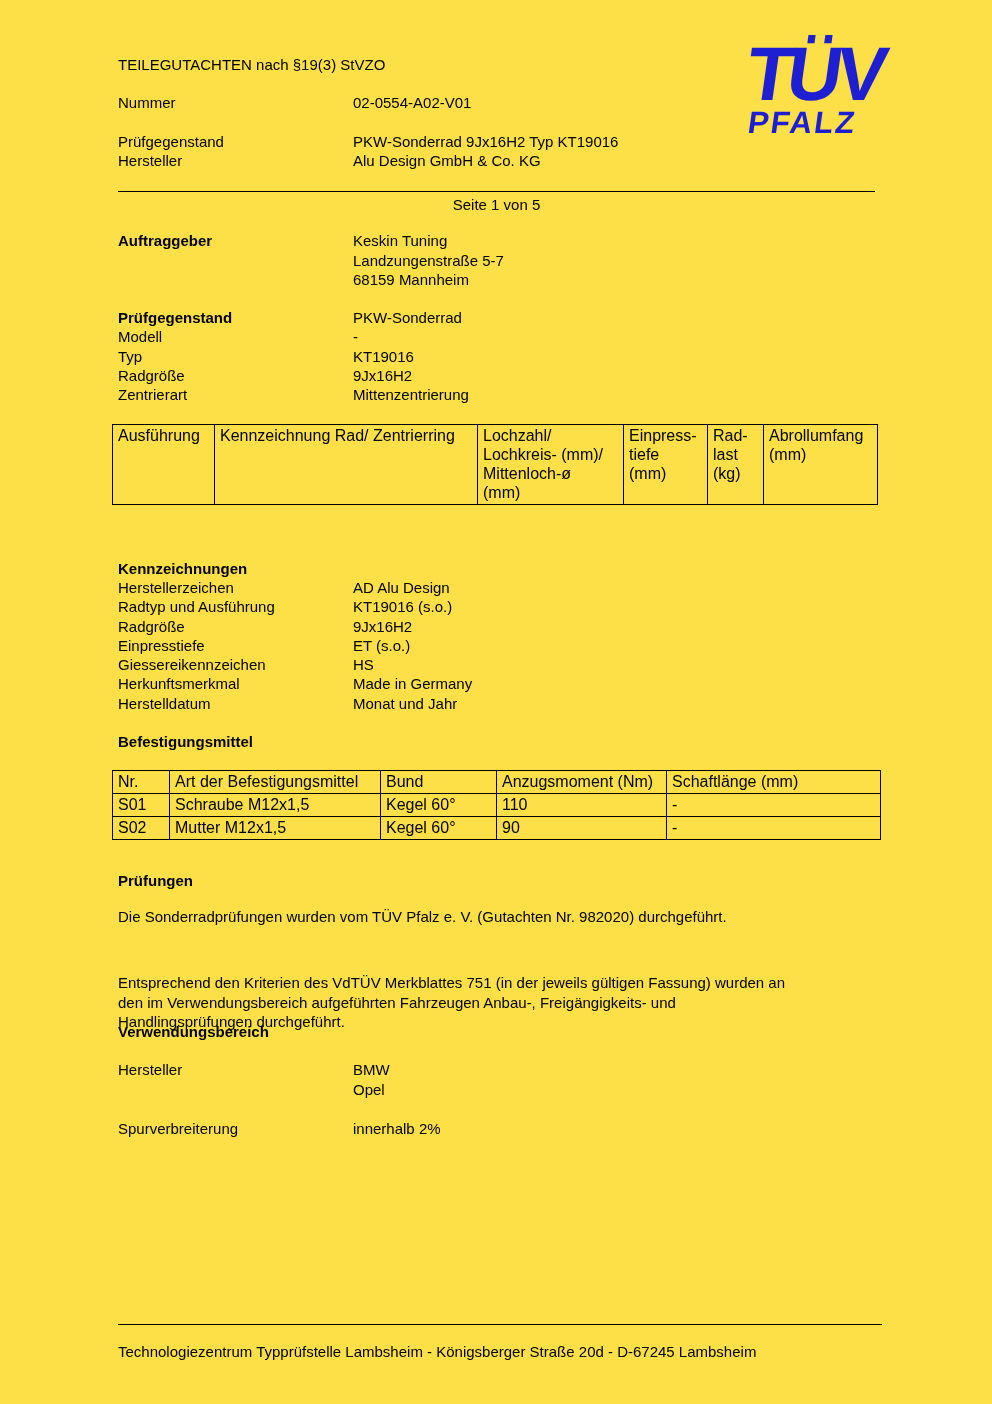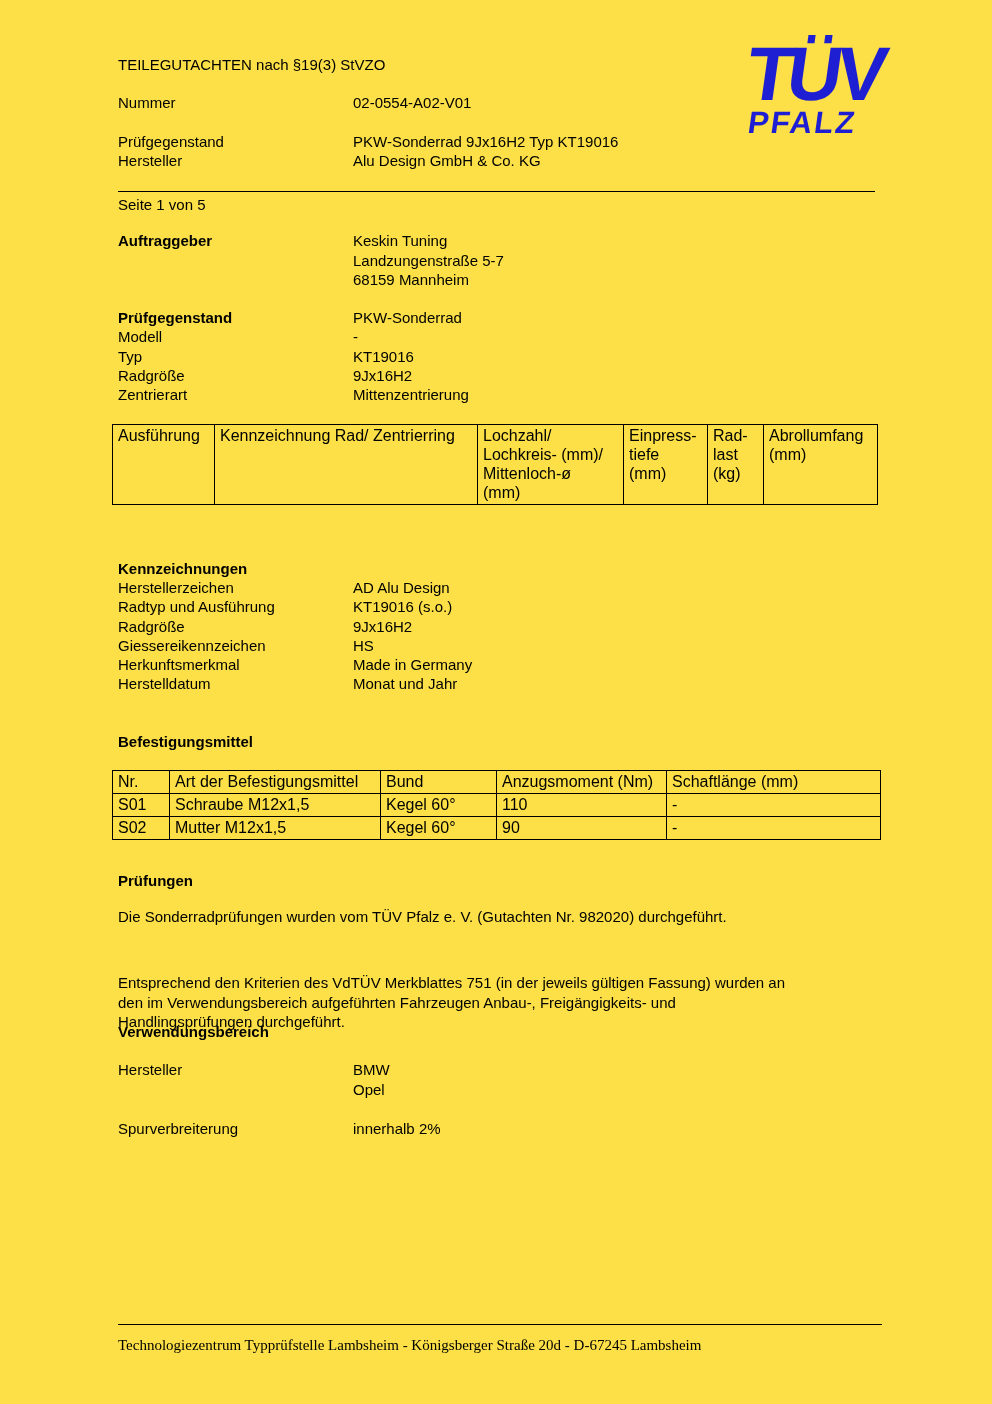--- a/index.html
+++ b/index.html
@@ -8,21 +8,21 @@
     background:#fde047; color:#000;
     font-family:"Liberation Sans","DejaVu Sans",sans-serif;
     font-size:15px; line-height:19px; overflow:hidden;
   }
   .abs { position:absolute; left:118px; width:764px; }
   .row { display:flex; }
   .label { flex:0 0 235px; width:235px; }
   .b { font-weight:bold; }
   .pre { white-space:pre-line; }
   .hr { border-top:1px solid #000; height:0; }
-  .right { text-align:left; }
+  .right { text-align:center; }
 
   
   .logo { position:absolute; left:742px; top:36px; width:170px; color:#1e1ed2; }
   .logo-tuv {
     font-weight:bold; font-size:76px; line-height:76px; letter-spacing:-6px;
     transform:skewX(-8deg); transform-origin:left bottom;
   }
   .logo-pfalz {
     font-weight:bold; font-size:31px; line-height:30px; letter-spacing:2px;
     transform:skewX(-8deg); transform-origin:left bottom; margin-top:-4px; margin-left:4px;
@@ -31,21 +31,21 @@
   
   table.t { border-collapse:collapse; position:absolute; table-layout:fixed; }
   table.t td {
     border:1px solid #000; padding:1px 5px 2px 5px; vertical-align:top;
     white-space:pre-line; font-size:16px; line-height:19px; overflow:hidden;
   }
   #wheel-table { left:112px; top:424px; }
   #wheel-table tr.hdr td { height:76px; }
   #fastener-table { left:112px; top:770px; }
 
-  .footer-block { border-top:1px solid #000; padding-top:11px;font-family:Liberation Serif, serif; }
+  .footer-block { border-top:1px solid #000; padding-top:17px; }
 </style>
 </head>
 <body>
 
 <div class="page">
 
   <div class="abs" style="top:55px">TEILEGUTACHTEN nach §19(3) StVZO</div>
 
   <div class="logo" style="color: rgb(30, 30, 210);">
     <div class="logo-tuv">TÜV</div>
@@ -138,20 +138,24 @@
     </div>
     <div class="row">
       <div class="label">Radtyp und Ausführung</div>
       <div>KT19016 (s.o.)</div>
     </div>
     <div class="row">
       <div class="label">Radgröße</div>
       <div>9Jx16H2</div>
     </div>
     <div class="row">
+      <div class="label">Einpresstiefe</div>
+      <div>ET (s.o.)</div>
+    </div>
+    <div class="row">
       <div class="label">Giessereikennzeichen</div>
       <div>HS</div>
     </div>
     <div class="row">
       <div class="label">Herkunftsmerkmal</div>
       <div>Made in Germany</div>
     </div>
     <div class="row">
       <div class="label">Herstelldatum</div>
       <div>Monat und Jahr</div>

